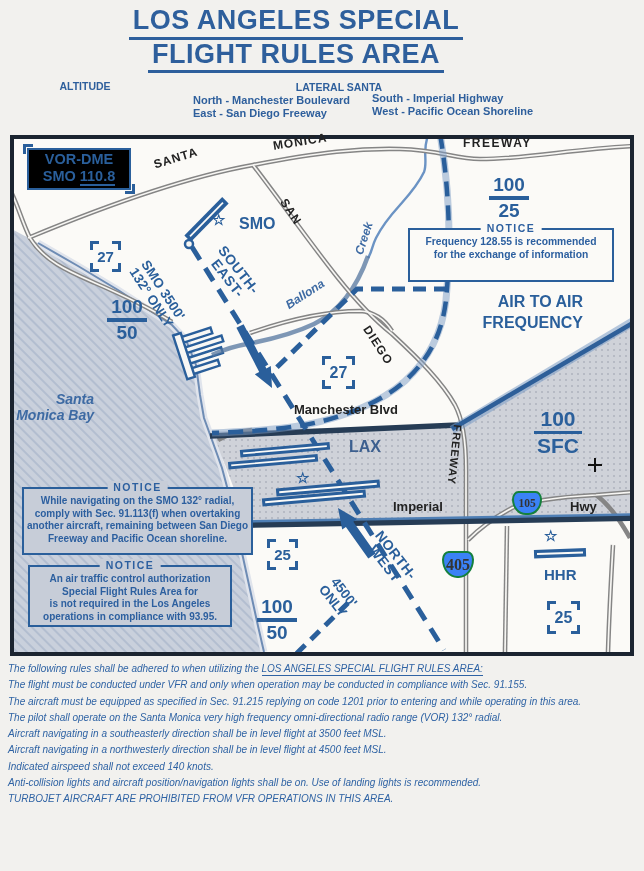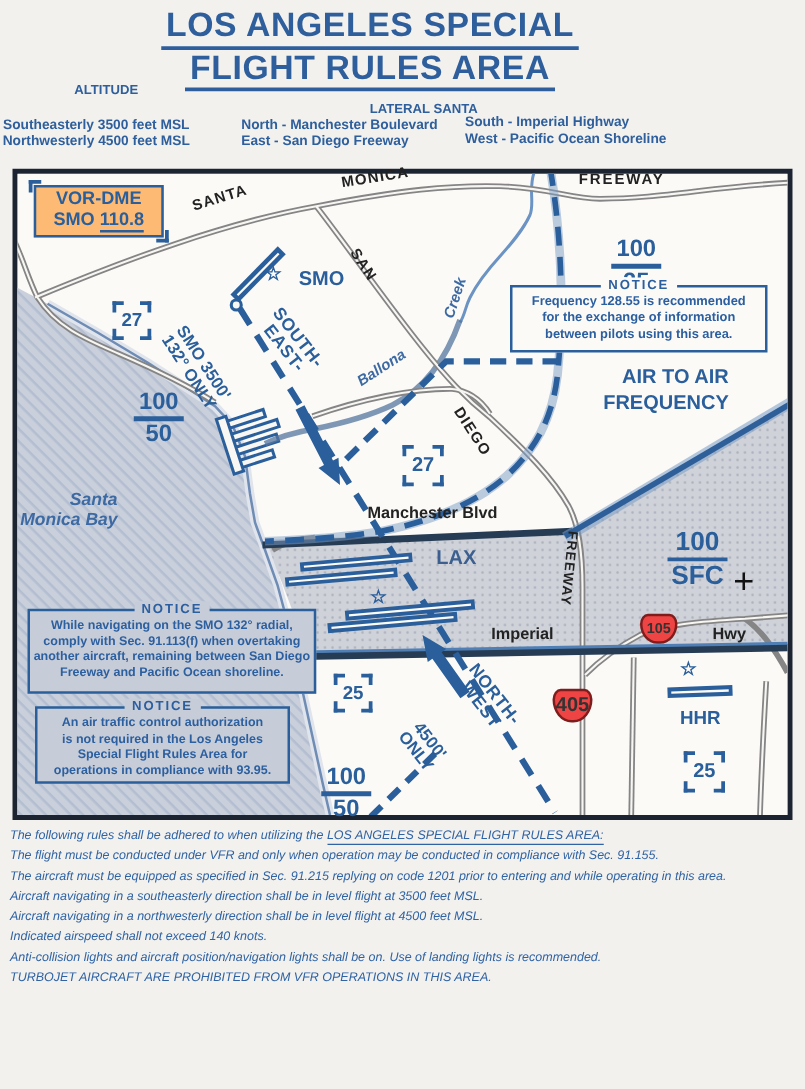--- a/index.html
+++ b/index.html
@@ -14,46 +14,46 @@
   .hlabel{position:absolute;color:#2e5f9c;font-weight:bold;font-size:10.5px;text-align:center;white-space:nowrap;}
   
   .map-frame{position:absolute;left:10px;top:135px;width:624px;height:521px;
              border:4px solid #1b2430;background:#fbfaf7;z-index:1;}
   .map-frame svg{display:block;}
   
   .lbl{position:absolute;z-index:3;font-weight:bold;color:#222;white-space:nowrap;transform-origin:0 0;}
   .blue{color:#2a5f9b;}
   .ital{font-style:italic;font-weight:bold;color:#3d6aa3;}
   
-  .alt{position:absolute;z-index:3;text-align:center;color:#2a5f9b;font-weight:bold;line-height:.95;margin-top:15px;}
+  .alt{position:absolute;z-index:3;text-align:center;color:#2a5f9b;font-weight:bold;line-height:.95;}
   .alt .bar{height:3.5px;background:#2a5f9b;margin:2px auto;width:88%;}
   
   .bkt{position:absolute;z-index:3;color:#2a5f9b;font-weight:bold;}
   .bkt b{position:absolute;left:0;right:0;top:50%;transform:translateY(-52%);text-align:center;}
   .bkt i{position:absolute;width:9px;height:9px;border:0 solid #2a5f9b;}
   .bkt .tl{left:0;top:0;border-left-width:3px;border-top-width:3px;}
   .bkt .tr{right:0;top:0;border-right-width:3px;border-top-width:3px;}
   .bkt .bl{left:0;bottom:0;border-left-width:3px;border-bottom-width:3px;}
   .bkt .br{right:0;bottom:0;border-right-width:3px;border-bottom-width:3px;}
   
   .notice{position:absolute;z-index:4;border:2px solid #2a5f9b;text-align:center;color:#2c5f9f;
           font-size:10px;font-weight:bold;line-height:1.25;padding:6px 2px 2px;}
   .notice .nt{position:absolute;top:-8px;left:50%;transform:translateX(-50%);
               padding:0 6px;font-size:10.5px;letter-spacing:1.5px;background:inherit;white-space:nowrap;}
   
-  .vorbox{position:absolute;z-index:4;border:2.5px solid #2a5f9b;background:#fdba74;
+  .vorbox{position:absolute;z-index:4;border:2.5px solid #2a5f9b;background:#000000;
           text-align:center;color:#2a5f9b;font-weight:bold;font-size:14.5px;line-height:1.2;padding-top:1px;}
   .vorbox .freq{border-bottom:2.5px solid #2a5f9b;}
   .vorbox i{position:absolute;width:10px;height:10px;border:0 solid #2a5f9b;}
   .vorbox .tl{left:-6px;top:-6px;border-left-width:3px;border-top-width:3px;}
   .vorbox .br{right:-6px;bottom:-6px;border-right-width:3px;border-bottom-width:3px;}
   
-  .shield{position:absolute;z-index:3;background:#ef4444;border:2px solid #7f1d1d;
+  .shield{position:absolute;z-index:3;background:#3b82f6;border:2px solid #15803d;
           border-radius:7px 7px 50% 50%/9px 9px 72% 72%;text-align:center;
-          font-weight:bold;color:#333;}
+          font-weight:bold;color:#333;font-family:Liberation Serif, serif;}
   
   .star{position:absolute;z-index:3;color:#2a5f9b;font-weight:bold;font-size:15px;line-height:1;}
   
   .cursor{position:absolute;z-index:9;}
   .cursor .h{position:absolute;left:0;top:6px;width:14px;height:2px;background:#111;}
   .cursor .v{position:absolute;left:6px;top:0;width:2px;height:14px;background:#111;}
   
   .rules{position:absolute;left:8px;top:663px;width:632px;color:#2f63a4;font-size:10px;
          line-height:1.18;font-weight:normal;z-index:2;font-style:italic;}
   .rules p{margin:0 0 4.5px 0;}
@@ -62,25 +62,21 @@
 </style>
 </head>
 <body>
 
 <div class="stage">
 
   <div class="title">
     <span>LOS ANGELES SPECIAL</span><br>
     <span>FLIGHT RULES AREA</span>
   </div>
-  <div class="hlabel" style="left:30px;top:66px;width:110px">ALTITUDE</div>
-  <div class="hcol" style="left:2px;top:94px;width:150px;text-align:center">
-    <div>Southeasterly 3500 feet MSL</div>
-    <div>Northwesterly 4500 feet MSL</div>
-  </div>
+  <div class="hlabel" style="left:30px;top:80px;width:110px">ALTITUDE</div>
   <div class="hlabel" style="left:269px;top:81px;width:140px">LATERAL SANTA</div>
   <div class="hcol" style="left:193px;top:94px">
     <div>North - Manchester Boulevard</div>
     <div>East - San Diego Freeway</div>
   </div>
   <div class="hcol" style="left:372px;top:92px">
     <div>South - Imperial Highway</div>
     <div>West - Pacific Ocean Shoreline</div>
   </div>
 
@@ -285,46 +281,46 @@
       <span class="freq">110.8</span></div>
   </div>
 
   <div class="shield" style="left:442px;top:551px;width:32px;height:27px;font-size:16px;line-height:24px">405</div>
   <div class="shield" style="left:512px;top:491px;width:30px;height:24px;font-size:11.5px;line-height:21px">105</div>
 
   <div class="notice" style="left:408px;top:228px;width:206px;height:54px;background:#fbfaf7;font-size:10.3px">
     <span class="nt">NOTICE</span>
     <div>Frequency 128.55 is recommended</div>
     <div>for the exchange of information</div>
-    <div>between pilots using this area.</div>
   </div>
   <div class="notice" style="left:22px;top:487px;width:231px;height:68px;background:#c7cdd8">
     <span class="nt">NOTICE</span>
     <div>While navigating on the SMO 132° radial,</div>
     <div>comply with Sec. 91.113(f) when overtaking</div>
     <div>another aircraft, remaining between San Diego</div>
     <div>Freeway and Pacific Ocean shoreline.</div>
   </div>
   <div class="notice" style="left:28px;top:565px;width:204px;height:62px;background:#c7cdd8">
     <span class="nt">NOTICE</span>
     <div>An air traffic control authorization</div>
+    <div>Special Flight Rules Area for</div>
     <div>is not required in the Los Angeles</div>
-    <div>Special Flight Rules Area for</div>
     <div>operations in compliance with 93.95.</div>
   </div>
 
   <div class="cursor" style="left:588px;top:458px">
     <span class="h"></span>
       <span class="v"></span>
   </div>
 
   <div class="rules">
     <p><span>The following rules shall be adhered to when utilizing the </span><span class="ul">LOS ANGELES SPECIAL FLIGHT RULES AREA:</span></p>
     <p>The flight must be conducted under VFR and only when operation may be conducted in compliance with Sec. 91.155.</p>
     <p>The aircraft must be equipped as specified in Sec. 91.215 replying on code 1201 prior to entering and while operating in this area.</p>
+    <p>The pilot shall operate on the Santa Monica very high frequency omni-directional radio range (VOR) 132° radial.</p>
     <p>Aircraft navigating in a southeasterly direction shall be in level flight at 3500 feet MSL.</p>
     <p>Aircraft navigating in a northwesterly direction shall be in level flight at 4500 feet MSL.</p>
     <p>Indicated airspeed shall not exceed 140 knots.</p>
     <p>Anti-collision lights and aircraft position/navigation lights shall be on.  Use of landing lights is recommended.</p>
     <p>TURBOJET AIRCRAFT ARE PROHIBITED FROM VFR OPERATIONS IN THIS AREA.</p>
   </div>
 
 </div>
 
 </body></html>

